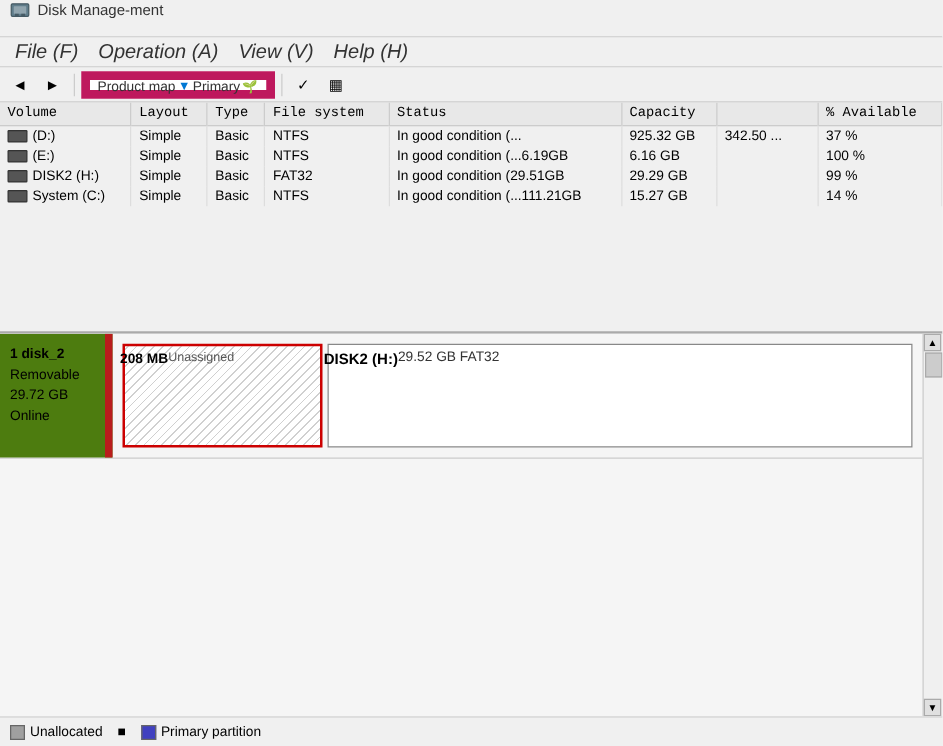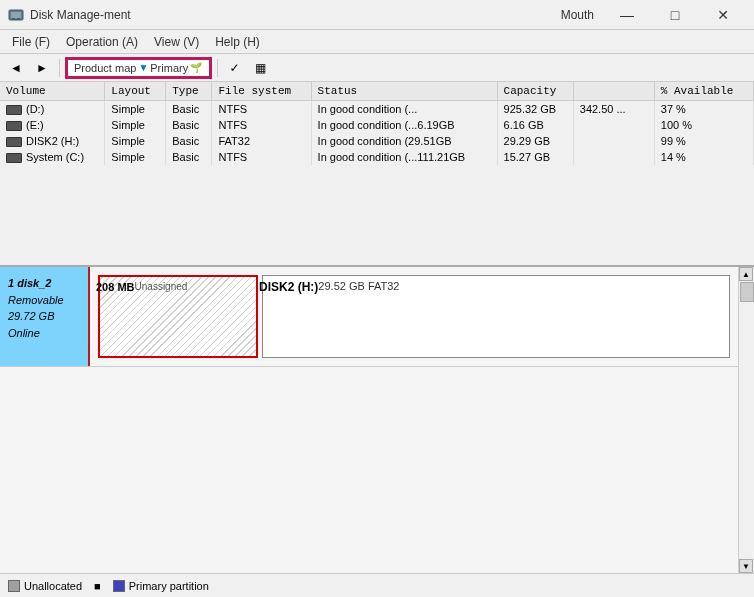--- a/index.html
+++ b/index.html
@@ -9,21 +9,21 @@
       background: #f0f0f0;
       width: 754px;
       height: 597px;
       overflow: hidden;
       user-select: none;
     }
 
     
     .title-bar {
       display: flex;
-      align-items: center;
+      align-items: flex-start;
       justify-content: space-between;
       background: #f0f0f0;
       height: 30px;
       padding: 0 8px;
       border-bottom: 1px solid #ccc;
     }
     .title-bar-left {
       display: flex;
       align-items: center;
       gap: 6px;
@@ -62,22 +62,23 @@
       display: flex;
       align-items: center;
       height: 24px;
       background: #f0f0f0;
       padding: 0 4px;
       border-bottom: 1px solid #ccc;
     }
     .menu-item {
       padding: 2px 8px;
       cursor: pointer;
-      font-size: 12px;
+      font-size: 16px;
       color: #333;
+      font-style: italic;
     }
 
     
     .toolbar {
       display: flex;
       align-items: center;
       height: 28px;
       background: #f0f0f0;
       padding: 0 4px;
       border-bottom: 1px solid #ccc;
@@ -91,27 +92,26 @@
       cursor: pointer;
       display: flex;
       align-items: center;
       justify-content: center;
       font-size: 12px;
     }
     .toolbar-separator { width: 1px; height: 18px; background: #ccc; margin: 0 3px; }
     .product-map-btn {
       height: 22px;
       padding: 0 6px;
-      border: 3px solid #be185d;
+      border: 7px solid #be185d;
       background: #fff;
       cursor: pointer;
       font-size: 11px;
       color: #333;
       display: flex;
-      align-items: center;
       gap: 2px;
     }
 
     
     .main-content {
       display: flex;
       flex-direction: column;
       height: calc(597px - 30px - 24px - 28px - 24px);
     }
 
@@ -175,25 +175,24 @@
       display: flex;
       align-items: stretch;
       min-height: 100px;
       border-bottom: 1px solid #ccc;
       margin-right: 16px;
     }
     .disk-label {
       width: 90px;
       min-width: 90px;
       padding: 8px;
-      background: #7dd3fc;
-      border-right: 2px solid #b91c1c;
+      background: #4d7c0f;
+      border-right: 6px solid #b91c1c;
       font-size: 11px;
       line-height: 1.5;
-      font-style: italic;
     }
     .disk-label-name { font-weight: bold; font-size: 11px; }
     .disk-partitions {
       flex: 1;
       display: flex;
       align-items: stretch;
       padding: 8px;
       gap: 4px;
     }
 
@@ -279,26 +278,20 @@
 
 <div class="title-bar">
   <div class="title-bar-left">
     <svg class="title-bar-icon" viewBox="0 0 16 16" fill="none">
       <rect x="1" y="3" width="14" height="10" rx="1" fill="#607d8b" stroke="#455a64" stroke-width="1"></rect>
       <rect x="3" y="5" width="10" height="6" rx="0.5" fill="#90a4ae"></rect>
       <rect x="4" y="11" width="3" height="2" fill="#455a64"></rect>
       <rect x="9" y="11" width="3" height="2" fill="#455a64"></rect>
     </svg>
     <span>Disk Manage-ment</span>
-  </div>
-  <div class="title-bar-right">
-    <span class="mouth-label">Mouth</span>
-    <button class="title-btn">—</button>
-    <button class="title-btn">□</button>
-    <button class="title-btn close">✕</button>
   </div>
 </div>
 
 <div class="menu-bar">
   <div class="menu-item">File (F)</div>
   <div class="menu-item">Operation (A)</div>
   <div class="menu-item">View (V)</div>
   <div class="menu-item">Help (H)</div>
 </div>
 

